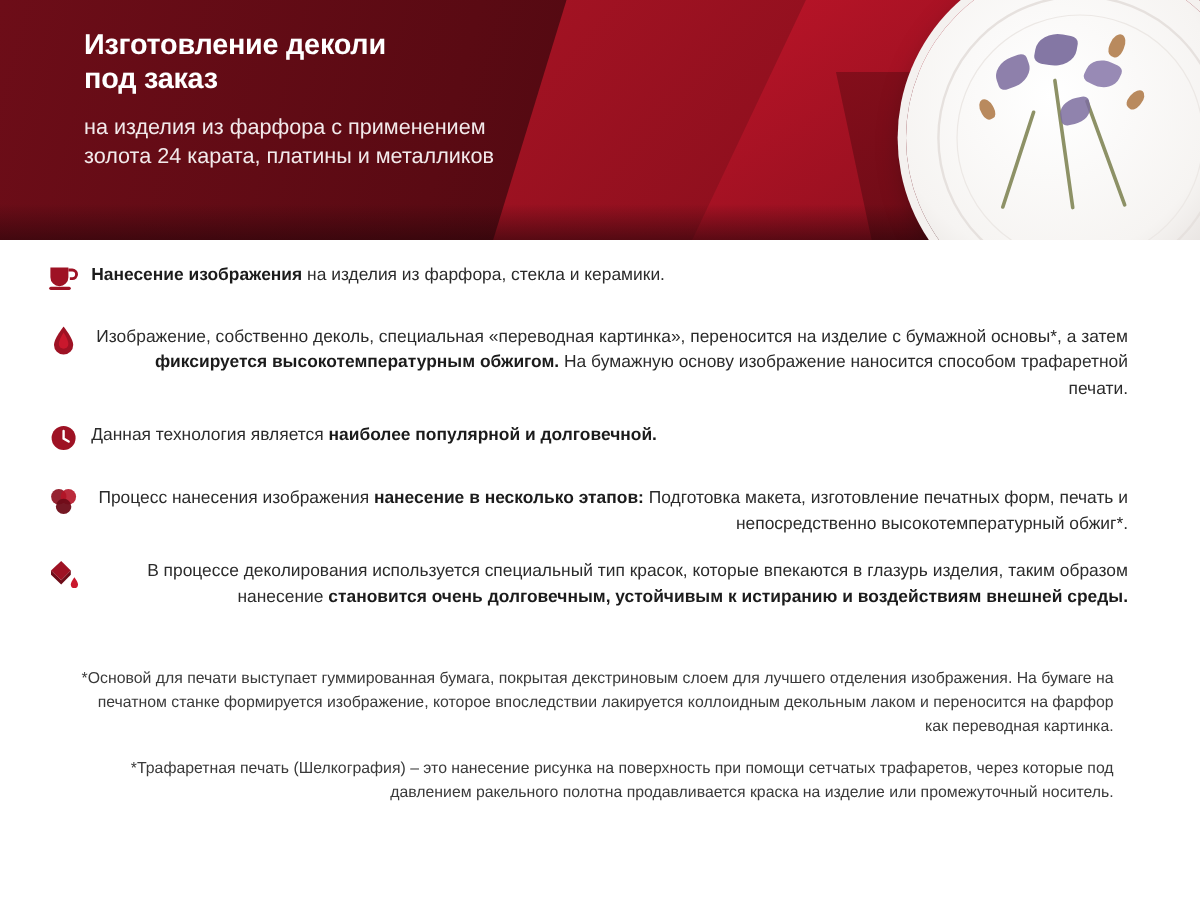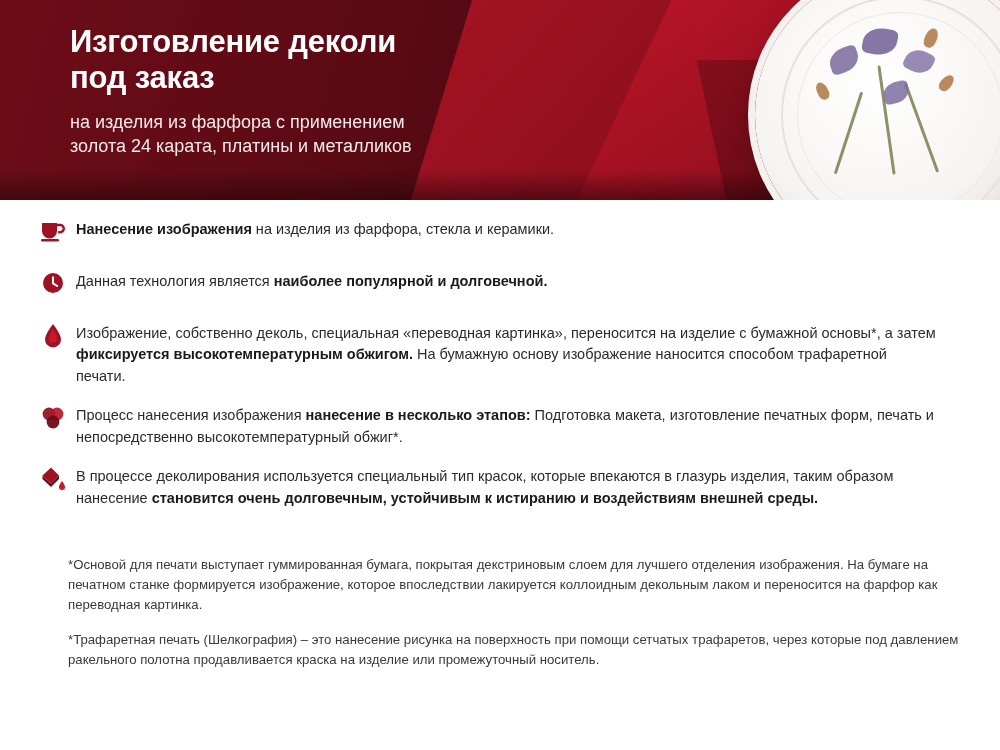--- a/index.html
+++ b/index.html
@@ -113,40 +113,41 @@
   }
 
   .hdr-text {
     position: absolute;
     left: 70px;
     top: 24px;
     z-index: 5;
   }
   .hdr-title {
     color: #ffffff;
-    font-size: 31px;
+    font-size: 24px;
     line-height: 1.15;
     font-weight: bold;
     letter-spacing: -0.2px;
     margin: 0 0 16px 0;
     white-space: pre-line;
   }
   .hdr-sub {
     color: #f2e9ea;
     font-size: 18px;
     line-height: 1.3;
     font-weight: normal;
     margin: 0;
     white-space: pre-line;
   }
 
   
   .content {
     position: relative;
     padding: 18px 60px 0 30px;
+    text-align: right;
   }
   .bullet {
     display: flex;
     align-items: flex-start;
     margin-bottom: 17px;
   }
   .bullet-icon {
     flex: 0 0 46px;
     width: 46px;
     height: 34px;
@@ -161,21 +162,22 @@
     color: #2b2b2b;
     padding-top: 1px;
   }
   .bullet-text b {
     font-weight: bold;
     color: #1b1b1b;
   }
 
   
   .notes {
-    padding: 16px 28px 0 68px;
+    padding: 16px 72px 0 68px;
+    text-align: right;
   }
   .note {
     font-size: 13.2px;
     line-height: 1.5;
     color: #3a3a3a;
     margin-bottom: 15px;
   }
 </style>
 </head>
 <body>
@@ -220,36 +222,36 @@
           <path d="M2 4 h15 v8 a7.5 7.5 0 0 1 -15 0 z" fill="#9e1224"></path>
           <path d="M17 6 h3.2 a3.6 3.6 0 0 1 0 7.2 h-2" fill="none" stroke="#9e1224" stroke-width="2.4"></path>
           <rect x="1" y="20" width="18" height="2.6" rx="1.3" fill="#9e1224"></rect>
         </svg>
       </div>
       <div class="bullet-text"><b>Нанесение изображения</b> на изделия из фарфора, стекла и керамики.</div>
     </div>
 
     <div class="bullet">
       <div class="bullet-icon">
+        <svg width="22" height="26" viewBox="0 0 22 26" aria-hidden="true">
+          <path d="M11 1 C 11 1, 3 11, 3 16.4 a8 8 0 0 0 16 0 C 19 11, 11 1, 11 1 z" fill="#9e1224"></path>
+          <path d="M11 6 C 11 6, 7 12, 7 15.6 a4 4 0 0 0 8 0 C 15 12, 11 6, 11 6 z" fill="#c9182d"></path>
+        </svg>
+      </div>
+      <div class="bullet-text">Изображение, собственно деколь, специальная «переводная картинка», переносится на изделие с бумажной основы*, а затем <b>фиксируется высокотемпературным обжигом.</b> На бумажную основу изображение наносится способом трафаретной печати.</div>
+    </div>
+
+    <div class="bullet">
+      <div class="bullet-icon">
         <svg width="24" height="24" viewBox="0 0 24 24" aria-hidden="true">
           <circle cx="12" cy="12" r="10" fill="#9e1224"></circle>
           <path d="M12 6.2 v6.2 l4.2 2.6" fill="none" stroke="#ffffff" stroke-width="2" stroke-linecap="round"></path>
         </svg>
       </div>
       <div class="bullet-text">Данная технология является <b>наиболее популярной и долговечной.</b></div>
-    </div>
-
-    <div class="bullet">
-      <div class="bullet-icon">
-        <svg width="22" height="26" viewBox="0 0 22 26" aria-hidden="true">
-          <path d="M11 1 C 11 1, 3 11, 3 16.4 a8 8 0 0 0 16 0 C 19 11, 11 1, 11 1 z" fill="#9e1224"></path>
-          <path d="M11 6 C 11 6, 7 12, 7 15.6 a4 4 0 0 0 8 0 C 15 12, 11 6, 11 6 z" fill="#c9182d"></path>
-        </svg>
-      </div>
-      <div class="bullet-text">Изображение, собственно деколь, специальная «переводная картинка», переносится на изделие с бумажной основы*, а затем <b>фиксируется высокотемпературным обжигом.</b> На бумажную основу изображение наносится способом трафаретной печати.</div>
     </div>
 
     <div class="bullet">
       <div class="bullet-icon">
         <svg width="26" height="26" viewBox="0 0 26 26" aria-hidden="true">
           <circle cx="9" cy="9" r="6.4" fill="#8d1020" opacity="0.92"></circle>
           <circle cx="17" cy="9" r="6.4" fill="#b51427" opacity="0.9"></circle>
           <circle cx="13" cy="17" r="6.4" fill="#6e0c18" opacity="0.95"></circle>
         </svg>
       </div>

